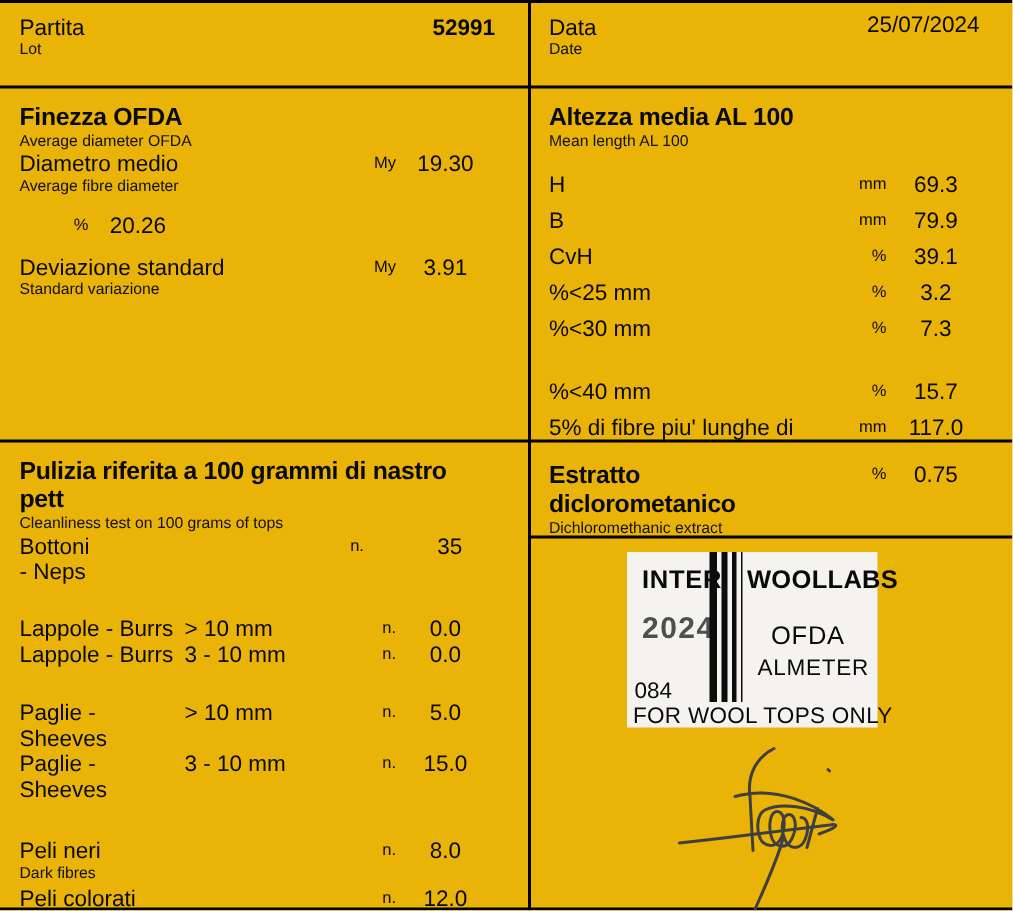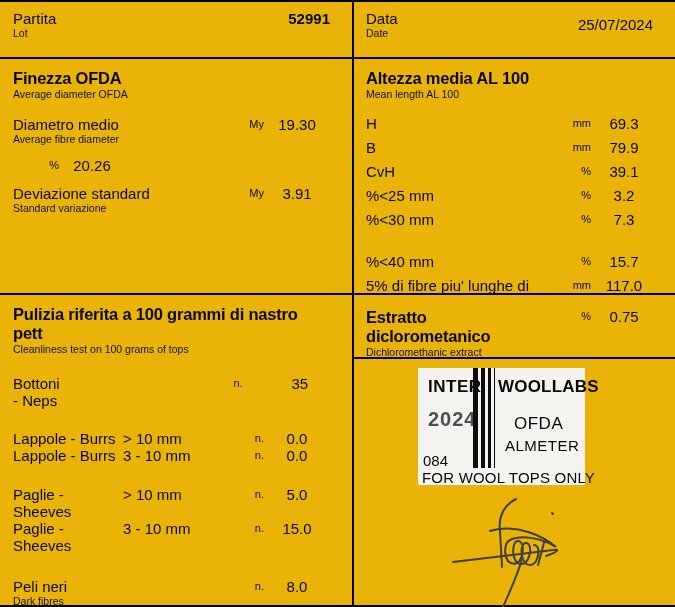--- a/index.html
+++ b/index.html
@@ -42,33 +42,33 @@
   <div class="vline" style="left:352px;"></div>
 
   <div class="sect hdrcell" style="left:0;top:0;width:352px;">
     <div>
       <div class="lbl">Partita</div>
       <div class="sub">Lot</div>
     </div>
     <div class="lbl bold">52991</div>
   </div>
 
-  <div class="sect hdrcell" style="left:353px;top:0;width:322px;align-items:center;">
+  <div class="sect hdrcell" style="left:353px;top:0;width:322px;">
     <div>
       <div class="lbl">Data</div>
       <div class="sub">Date</div>
     </div>
     <div class="lbl" style="margin-top:-2px;">25/07/2024</div>
   </div>
 
   <div class="sect" style="left:0;top:58px;width:352px;padding:11px 22px 0 13px;">
     <div class="title">Finezza OFDA</div>
     <div class="sub">Average diameter OFDA</div>
 
-    <div class="row" style="margin-top:15px;">
+    <div class="row" style="">
       <div class="name">
         <div class="lbl">Diametro medio</div>
         <div class="sub">Average fibre diameter</div>
       </div>
       <div class="unit">My</div>
       <div class="val">19.30</div>
     </div>
 
     <div class="row" style="margin-top:11px;">
       <div class="unit">%</div>
@@ -123,21 +123,21 @@
       <div class="name lbl">5% di fibre piu' lunghe di</div>
       <div class="unit">mm</div>
       <div class="val">117.0</div>
     </div>
   </div>
 
   <div class="sect" style="left:0;top:293px;width:352px;padding:12px 22px 0 13px;">
     <div class="title">Pulizia riferita a 100 grammi di nastro pett</div>
     <div class="sub">Cleanliness test on 100 grams of tops</div>
 
-    <div class="row" style="margin-top:19px;gap:27px;">
+    <div class="row" style="gap:27px;">
       <div class="name lbl">Bottoni - Neps</div>
       <div class="range"></div>
       <div class="unit">n.</div>
       <div class="val">35</div>
     </div>
 
     <div class="row" style="margin-top:21px;">
       <div class="name lbl">Lappole - Burrs</div>
       <div class="range">&gt; 10 mm</div>
       <div class="unit">n.</div>

